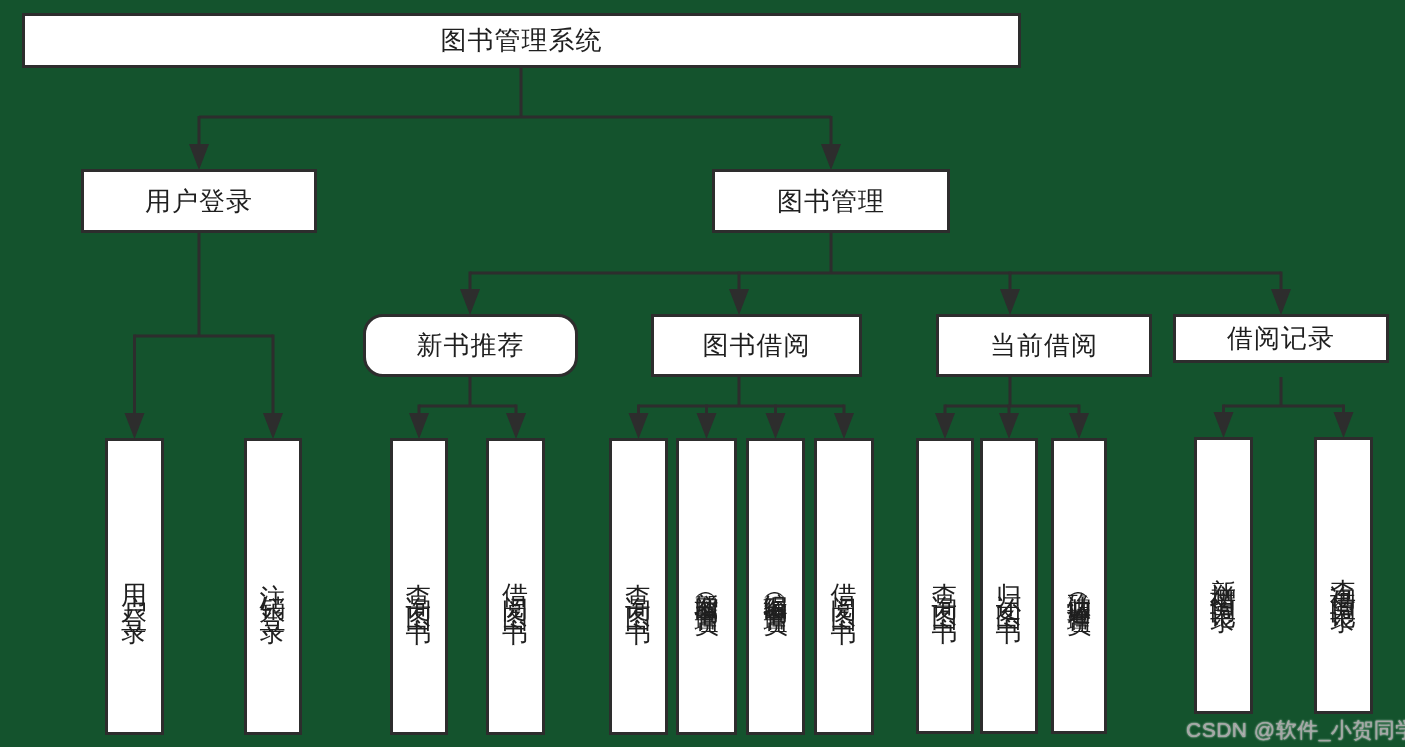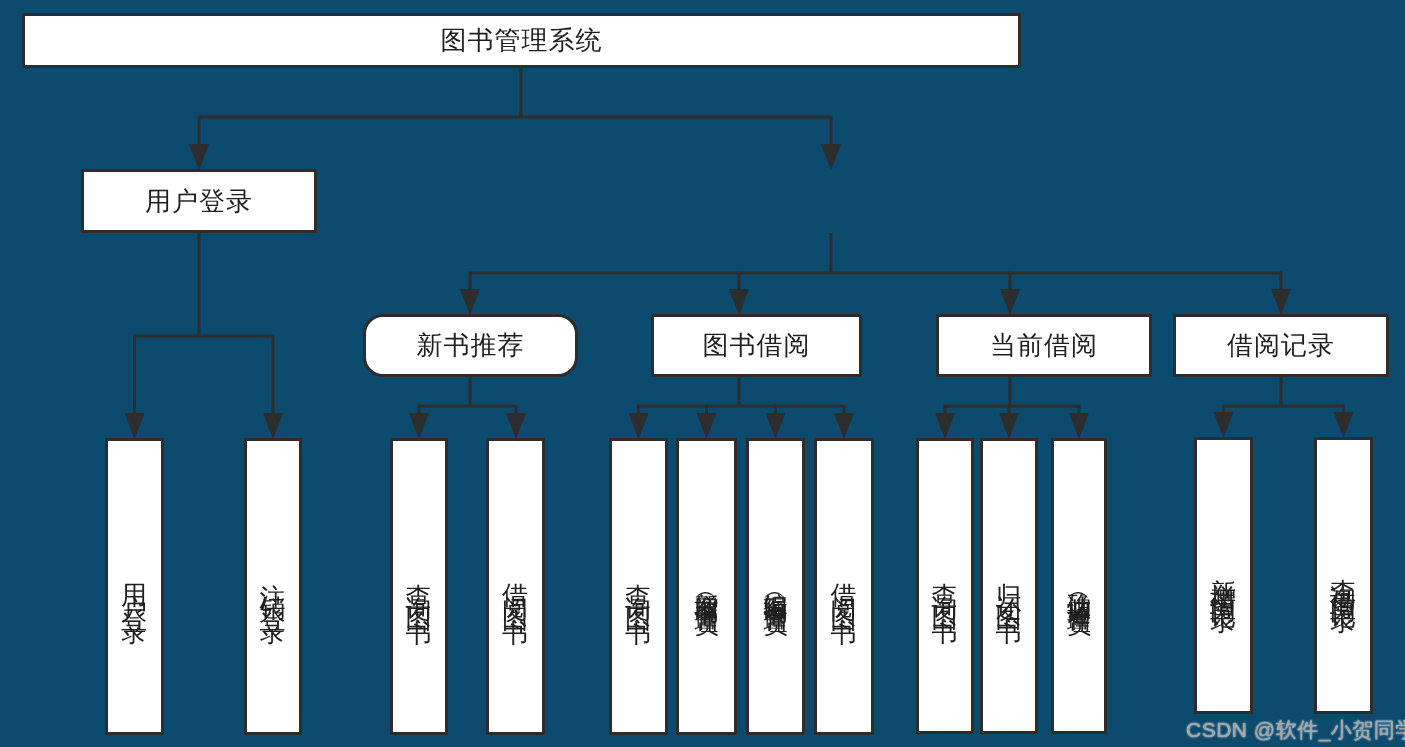--- a/index.html
+++ b/index.html
@@ -1,20 +1,20 @@
 <!DOCTYPE html>
 <html><head>
 <meta charset="utf-8">
 <style>
   html, body { margin: 0; padding: 0; background: #ffffff; }
   .canvas {
     position: relative;
     width: 1405px;
     height: 747px;
-    background: #0c4a6e;
+    background: #14532d;
     overflow: hidden;
     font-family: "Liberation Sans", "DejaVu Sans", sans-serif;
   }
   .connectors {
     position: absolute;
     left: 0; top: 0;
     width: 1405px; height: 747px;
   }
   .node {
     position: absolute;
@@ -123,31 +123,34 @@
     </g>
   </svg>
 
   <div class="node hbox" style="left:22px;top:13px;width:999px;height:55px;">
     <span class="hlabel">图书管理系统</span>
   </div>
 
   <div class="node hbox" style="left:81px;top:169px;width:236px;height:64px;">
     <span class="hlabel">用户登录</span>
   </div>
+  <div class="node hbox" style="left:712px;top:169px;width:238px;height:64px;">
+    <span class="hlabel">图书管理</span>
+  </div>
 
   <div class="node hbox" style="left:363px;top:314px;width:215px;height:63px;border-radius:20px;">
     <span class="hlabel">新书推荐</span>
   </div>
   <div class="node hbox" style="left:651px;top:314px;width:211px;height:63px;">
     <span class="hlabel">图书借阅</span>
   </div>
   <div class="node hbox" style="left:936px;top:314px;width:216px;height:63px;">
     <span class="hlabel">当前借阅</span>
   </div>
-  <div class="node hbox" style="left:1173px;top:314px;width:216px;height:63px;">
+  <div class="node hbox" style="left:1173px;top:314px;width:216px;height:49px;">
     <span class="hlabel">借阅记录</span>
   </div>
 
   <div class="node vbox" style="left:105px;top:438px;width:59px;height:297px;">
     <span class="vtext">用户登录</span>
   </div>
   <div class="node vbox" style="left:244px;top:438px;width:58px;height:297px;">
     <span class="vtext">注销登录</span>
   </div>
 

